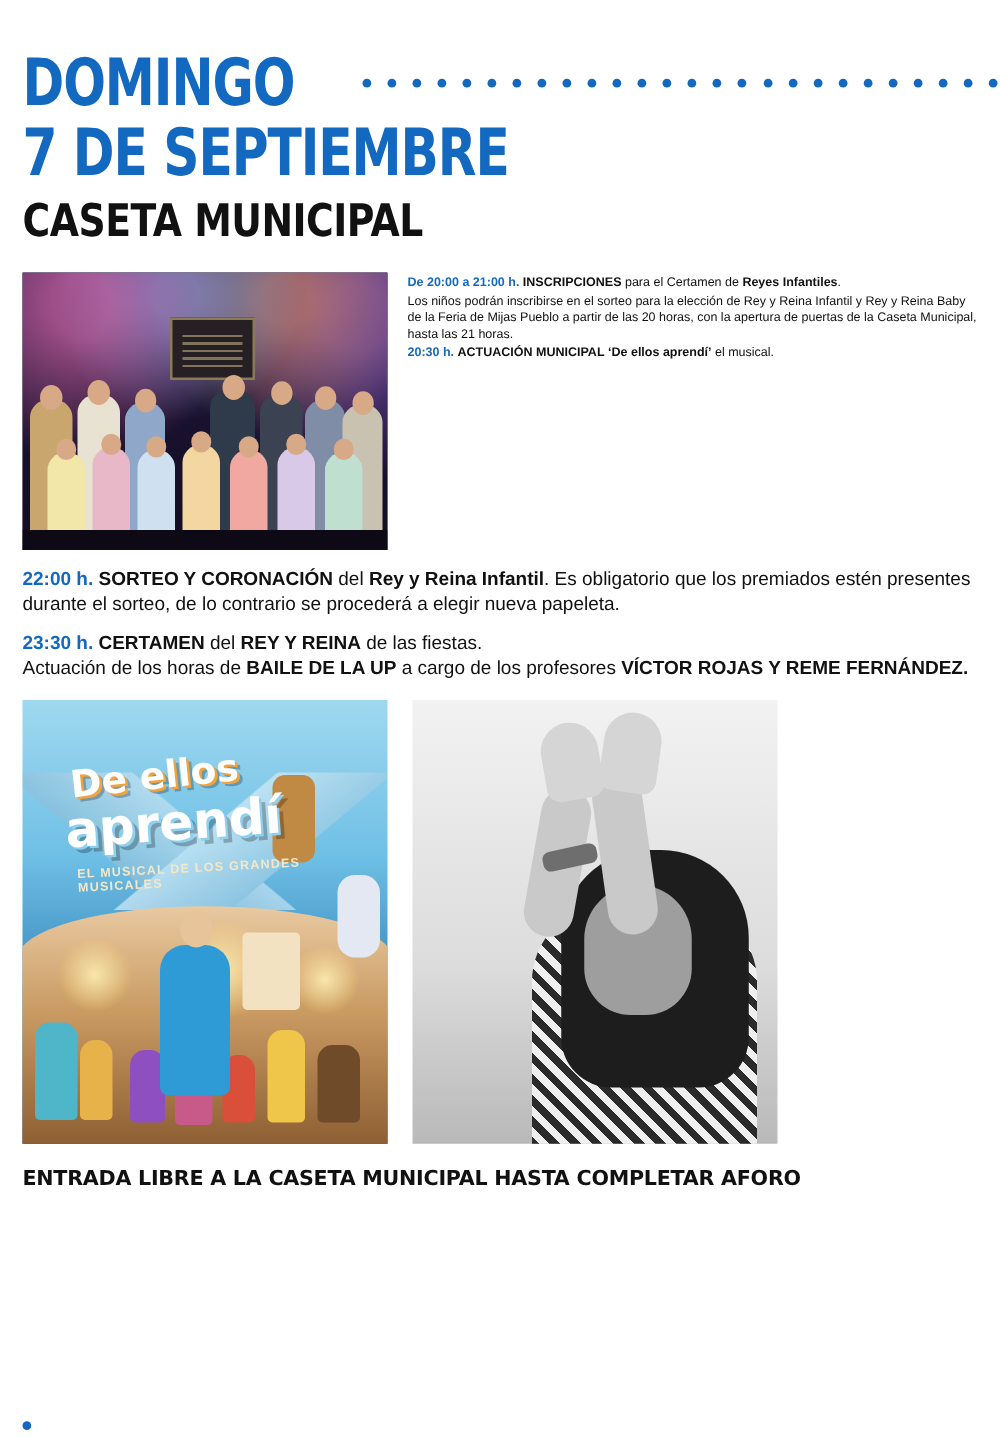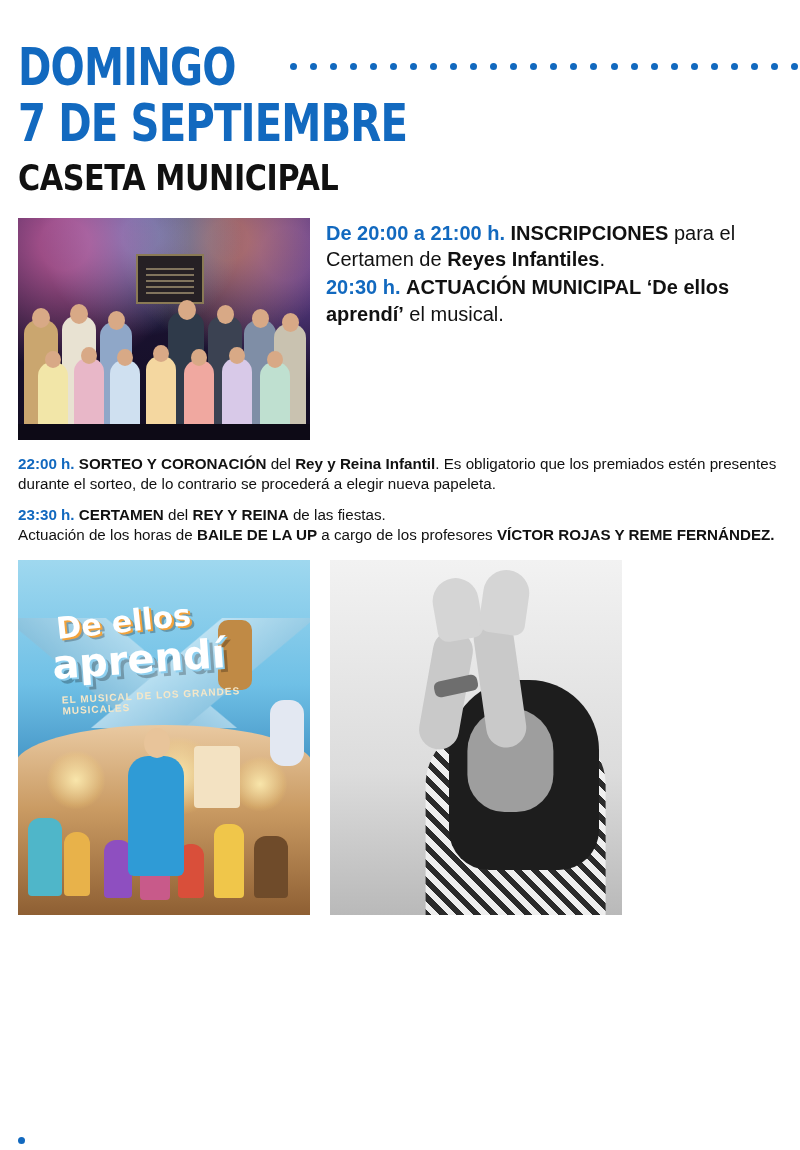--- a/index.html
+++ b/index.html
@@ -127,21 +127,21 @@
     border-radius: 50%;
     background: #d8a986;
   }
   .photo-coronation .floor {
     position: absolute; left: 0; right: 0; bottom: 0; height: 16px;
     background: #0d0a16;
   }
 
   .top-text {
     flex: 1 1 auto;
-    font-size: 20px;
+    font-size: 10px;
     line-height: 1.32;
     color: #111;
     padding-top: 2px;
   }
   .blue {
     color: #1269bf;
     font-weight: 700;
   }
   .bold { font-weight: 700; }
   .p-tight { margin: 0 0 2px 0; }
@@ -343,20 +343,21 @@
         <div class="head" style="left:249px; bottom:72px; width:16px; height:17px;"></div>
       </div>
       <div class="floor"></div>
     </div>
 
     <div class="top-text">
       <p class="p-tight">
         <span class="blue">De 20:00 a 21:00 h.</span>
         <span class="bold">INSCRIPCIONES</span><span> para el Certamen de </span><span class="bold">Reyes Infantiles</span><span>.</span>
       </p>
+      <p class="p-tight">Los niños podrán inscribirse en el sorteo para la elección de Rey y Reina Infantil y Rey y Reina Baby de la Feria de Mijas Pueblo a partir de las 20 horas, con la apertura de puertas de la Caseta Municipal, hasta las 21 horas.</p>
       <p class="p-tight">
         <span class="blue">20:30 h.</span>
         <span class="bold">ACTUACIÓN MUNICIPAL</span>
         <span class="bold">‘De ellos aprendí’</span><span> el musical.</span>
       </p>
     </div>
   </div>
 
   <div class="body-block">
 
@@ -406,15 +407,16 @@
       <div class="hair"></div>
       <div class="face"></div>
       <div class="arm" style="left:96px; top:70px; width:40px; height:120px; transform:rotate(10deg);"></div>
       <div class="arm" style="left:150px; top:58px; width:40px; height:130px; transform:rotate(-8deg);"></div>
       <div class="hand" style="left:104px; top:18px; width:46px; height:62px; transform:rotate(-10deg);"></div>
       <div class="hand" style="left:152px; top:10px; width:46px; height:64px; transform:rotate(8deg);"></div>
       <div class="bracelet" style="left:104px; top:118px; width:44px; height:16px; transform:rotate(-12deg);"></div>
     </div>
   </div>
 
+  <div class="footer-note">ENTRADA LIBRE A LA CASETA MUNICIPAL HASTA COMPLETAR AFORO</div>
   <div class="footer-dot"></div>
 
 </div>
 
 </body></html>

